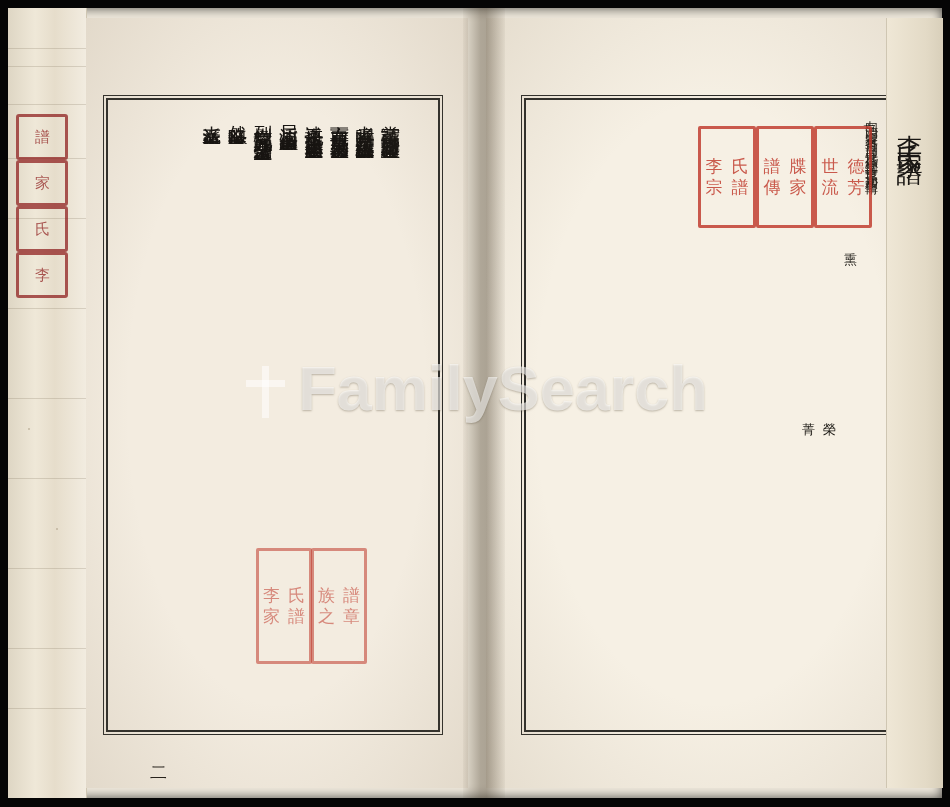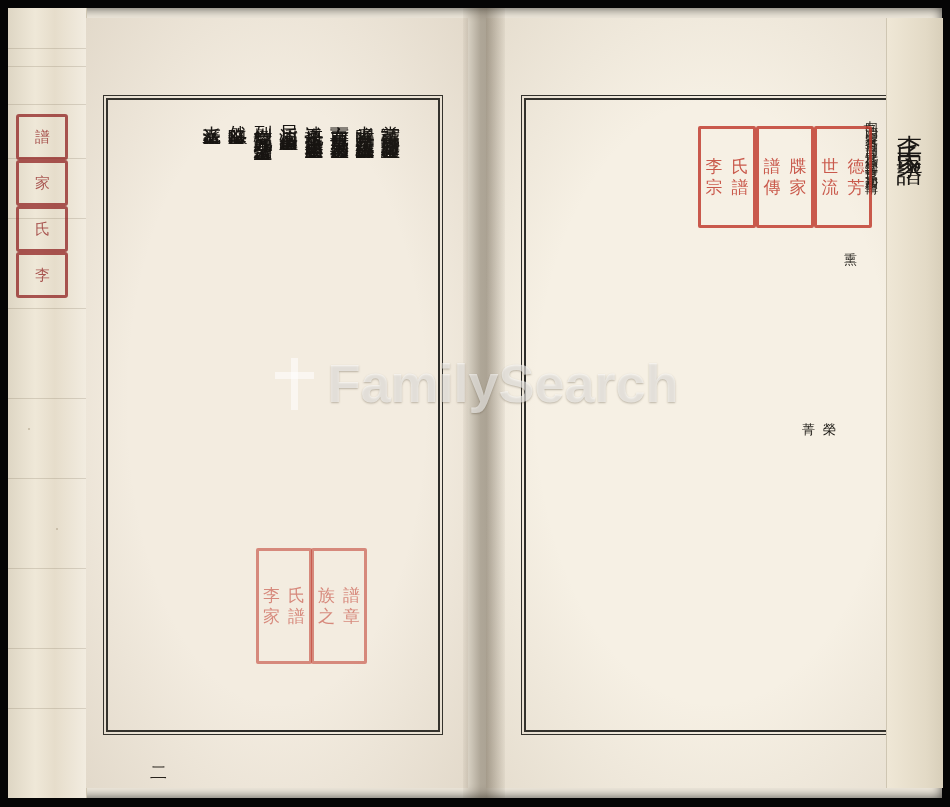--- a/index.html
+++ b/index.html
@@ -204,21 +204,21 @@
   .seal.s5 { left: 225px; top: 530px; width: 50px; height: 110px; opacity: .55; }
 
   
   .watermark {
     position: absolute;
     left: 0;
     top: 352px;
     width: 950px;
     text-align: center;
     font-family: "Liberation Sans", sans-serif;
-    font-size: 54px;
+    font-size: 63px;
     font-weight: bold;
     color: rgba(255,255,255,.58);
     text-shadow: 0 1px 2px rgba(80,70,50,.35);
     letter-spacing: 0px;
     z-index: 9;
     pointer-events: none;
     user-select: none;
   }
   .wm-logo {
     display: inline-block;

